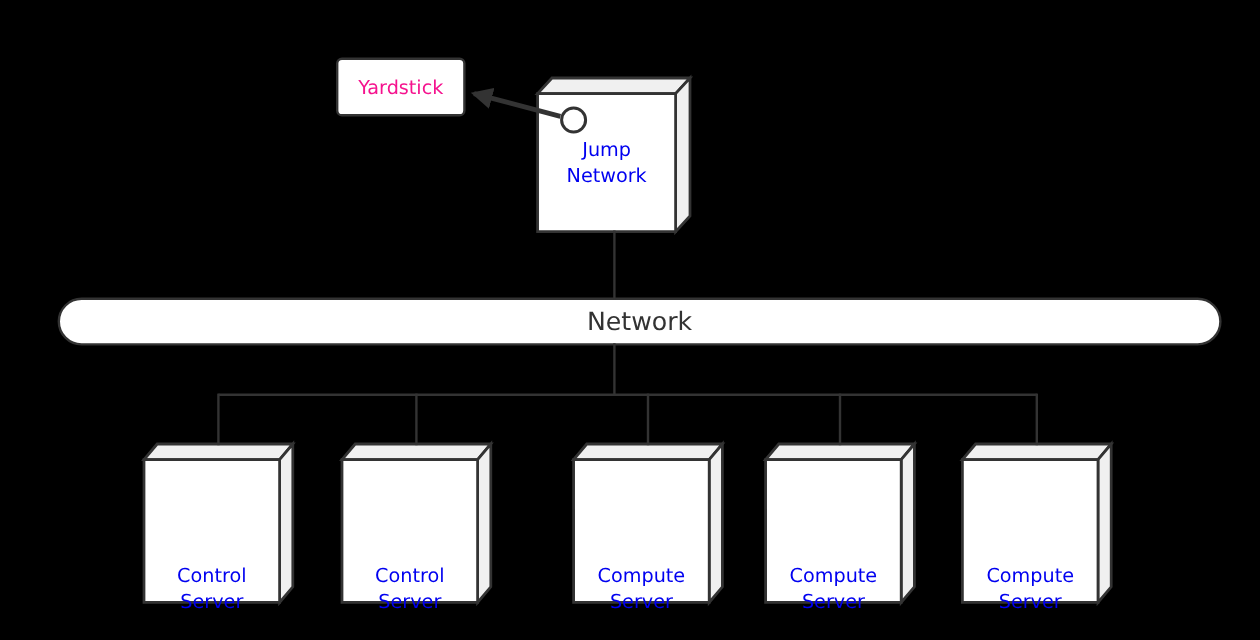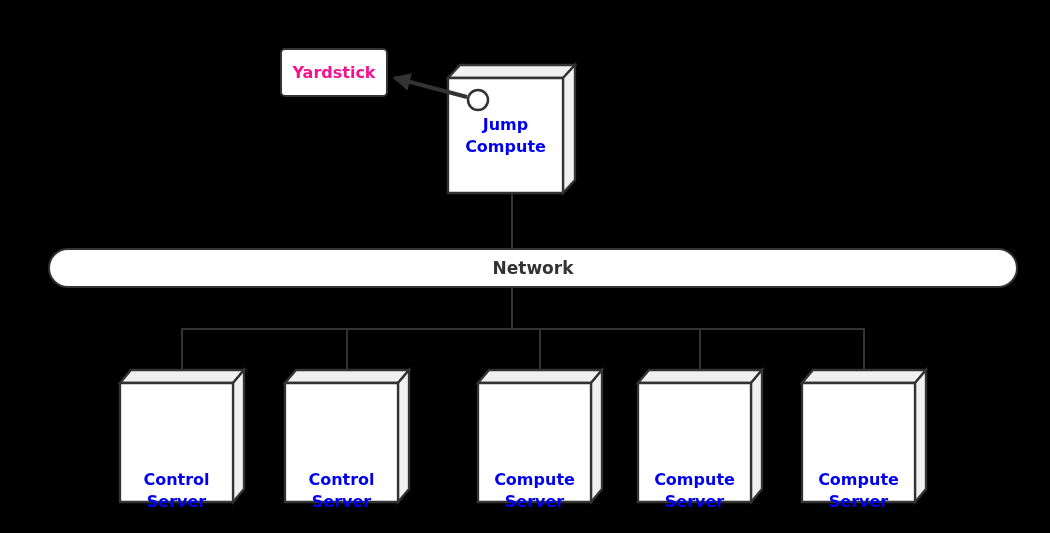--- a/index.html
+++ b/index.html
@@ -6,21 +6,21 @@
     --background:#000000;
     --stroke:#333333;
     --face-fill:#ffffff;
     --side-fill:#f0f0f0;
     --server-text:#0000f0;
     --yardstick-text:#f5128e;
     --network-text:#333333;
   }
   html,body{margin:0;padding:0;}
   body{background:var(--background);font-family:"DejaVu Sans","Liberation Sans",sans-serif;}
-  .canvas{position:relative;width:1050px;height:533px;background:var(--background);overflow:hidden;font-weight:bold;}
+  .canvas{position:relative;width:1050px;height:533px;background:var(--background);overflow:hidden;}
 
   
   .overlay{position:absolute;left:0;top:0;z-index:3;pointer-events:none;}
   .conn{fill:none;stroke:var(--stroke);stroke-width:2;}
   .arrow-line{stroke:var(--stroke);stroke-width:4;fill:none;}
   .arrowhead{fill:var(--stroke);}
   .port{fill:var(--face-fill);stroke:var(--stroke);stroke-width:2.5;}
 
   
   .box3d{position:absolute;z-index:2;}
@@ -36,21 +36,21 @@
   
   .yardstick{position:absolute;left:280px;top:48px;width:108px;height:49px;z-index:2;
     background:var(--face-fill);border:2px solid var(--stroke);border-radius:5px;
     box-sizing:border-box;display:flex;align-items:center;justify-content:center;
     color:var(--yardstick-text);font-size:16px;}
 
   
   .network-pill{position:absolute;left:48px;top:248px;width:970px;height:40px;z-index:2;
     background:var(--face-fill);border:2.5px solid var(--stroke);border-radius:20px;
     box-sizing:border-box;display:flex;align-items:center;justify-content:center;
-    color:var(--network-text);font-size:17px;}
+    color:var(--network-text);font-size:21px;}
 </style>
 </head>
 <body>
 
 <div class="canvas">
 
   <svg class="overlay" width="1050" height="533" viewBox="0 0 1050 533">
     <defs>
       <marker id="ah" viewBox="0 0 10 10" refX="8.5" refY="5" markerWidth="4.5" markerHeight="4.5" orient="auto">
         <path d="M0 0 L10 5 L0 10 z" class="arrowhead"></path>
@@ -71,21 +71,21 @@
   <div class="yardstick">
     <span>Yardstick</span>
   </div>
 
   <div class="box3d jump" style="left:448px;top:65px;">
     <svg width="127" height="128" viewBox="0 0 127 128">
       <polygon class="face side" points="0,13 12,0 127,0 115,13"></polygon>
       <polygon class="face side" points="115,13 127,0 127,115 115,128"></polygon>
       <polygon class="face front" points="0,13 115,13 115,128 0,128"></polygon>
     </svg>
-    <div class="box-label">Jump Compute</div>
+    <div class="box-label">Jump Network</div>
   </div>
 
   <div class="network-pill">
     <span>Network</span>
   </div>
 
   <div class="box3d server" style="left:120px;top:370px;">
     <svg width="124" height="132" viewBox="0 0 124 132">
       <polygon class="face side" points="0,13 11,0 124,0 113,13"></polygon>
       <polygon class="face side" points="113,13 124,0 124,119 113,132"></polygon>

